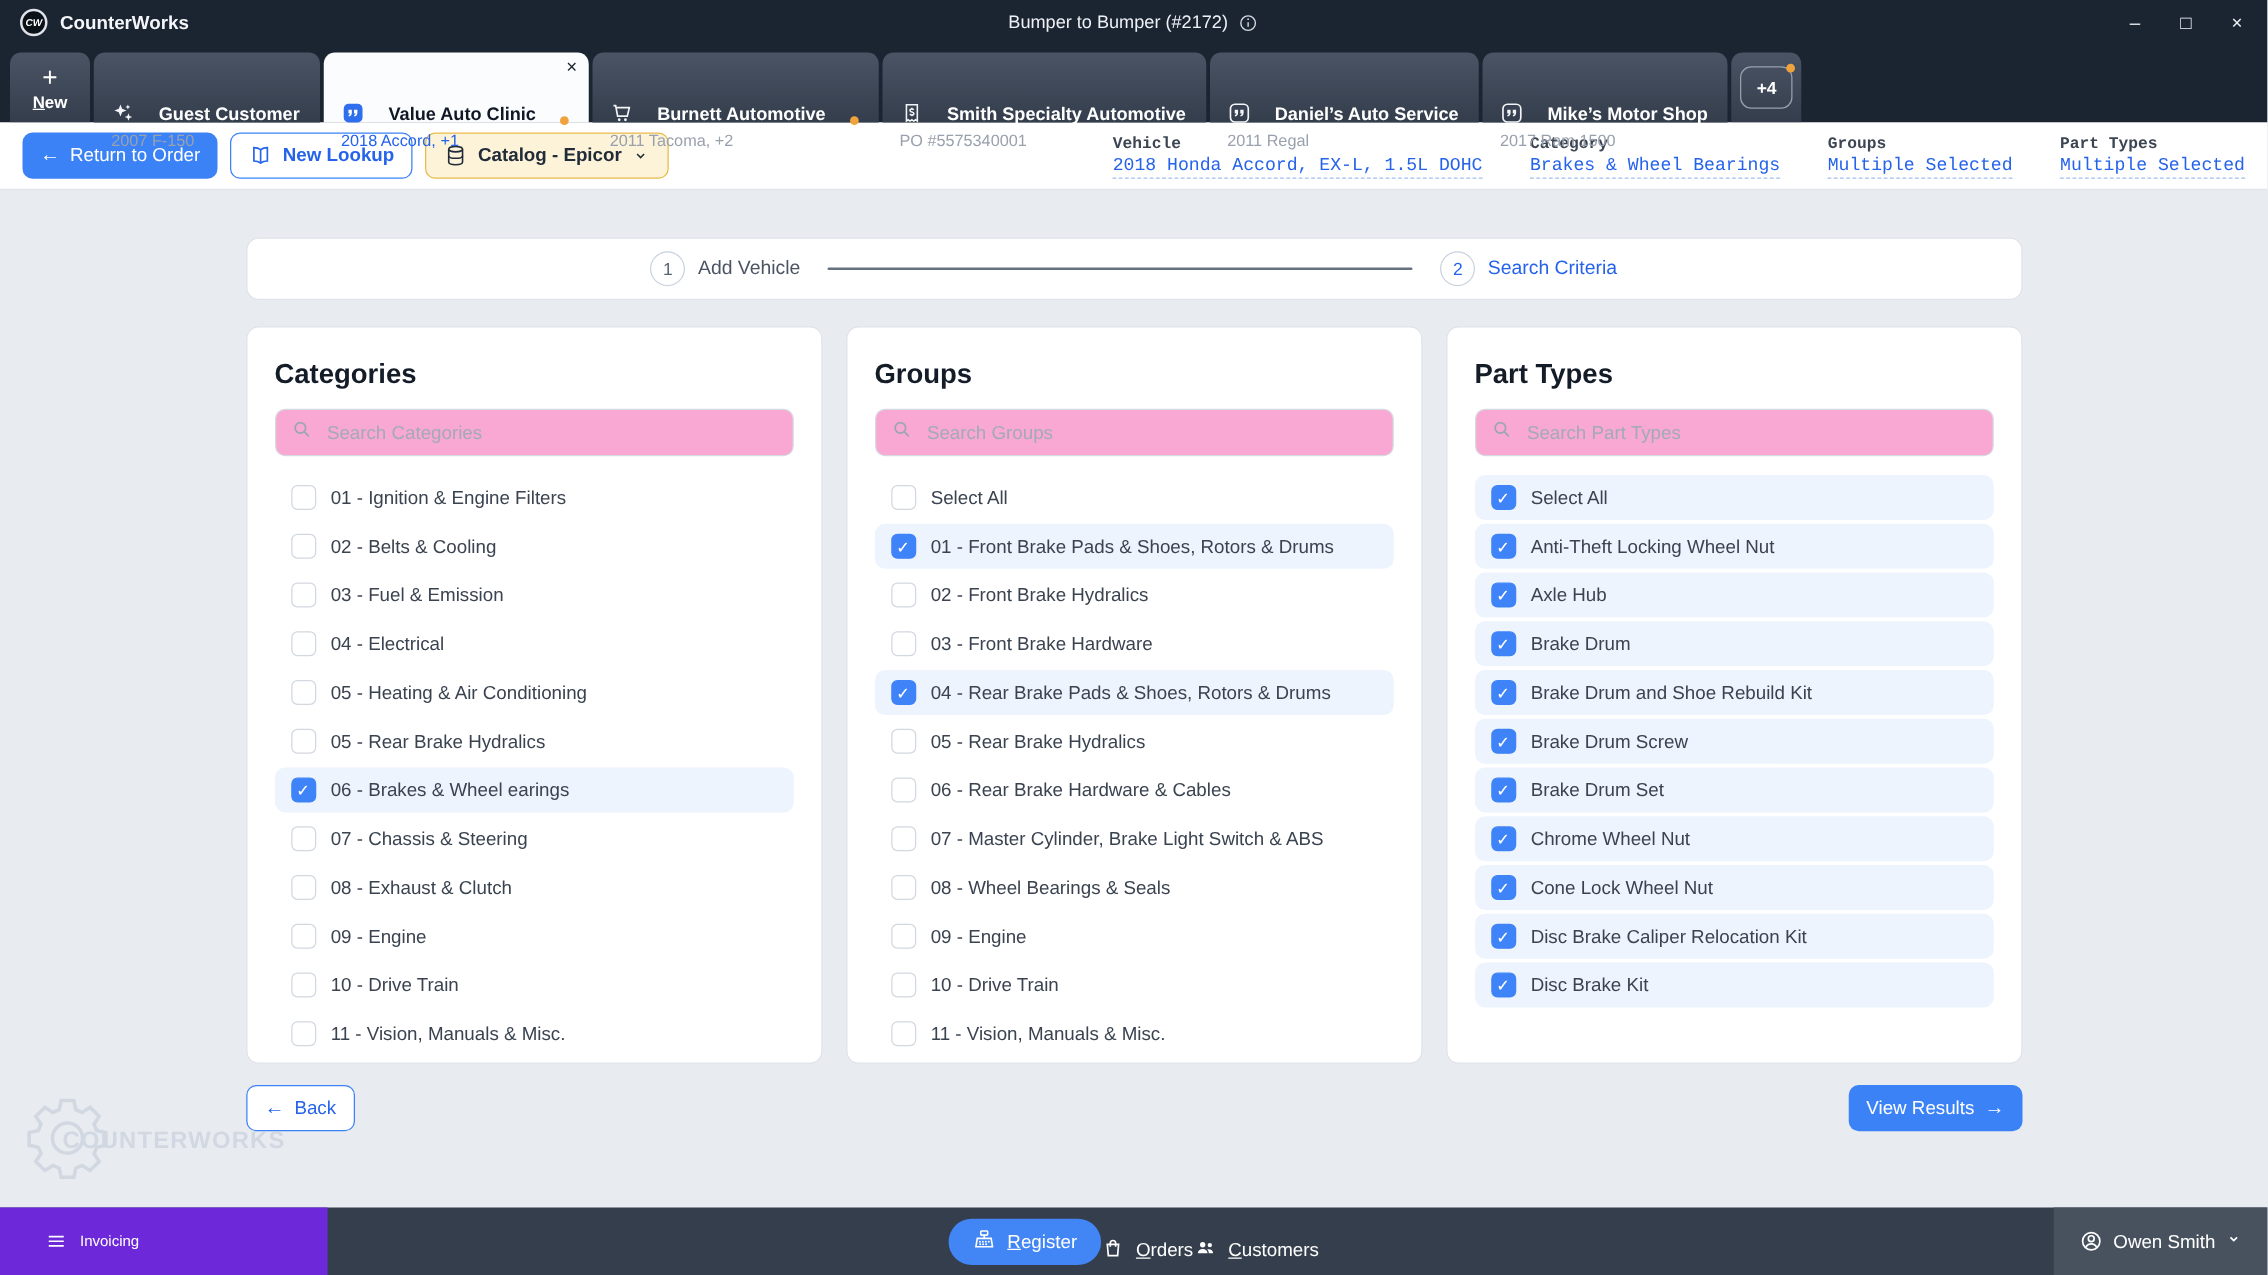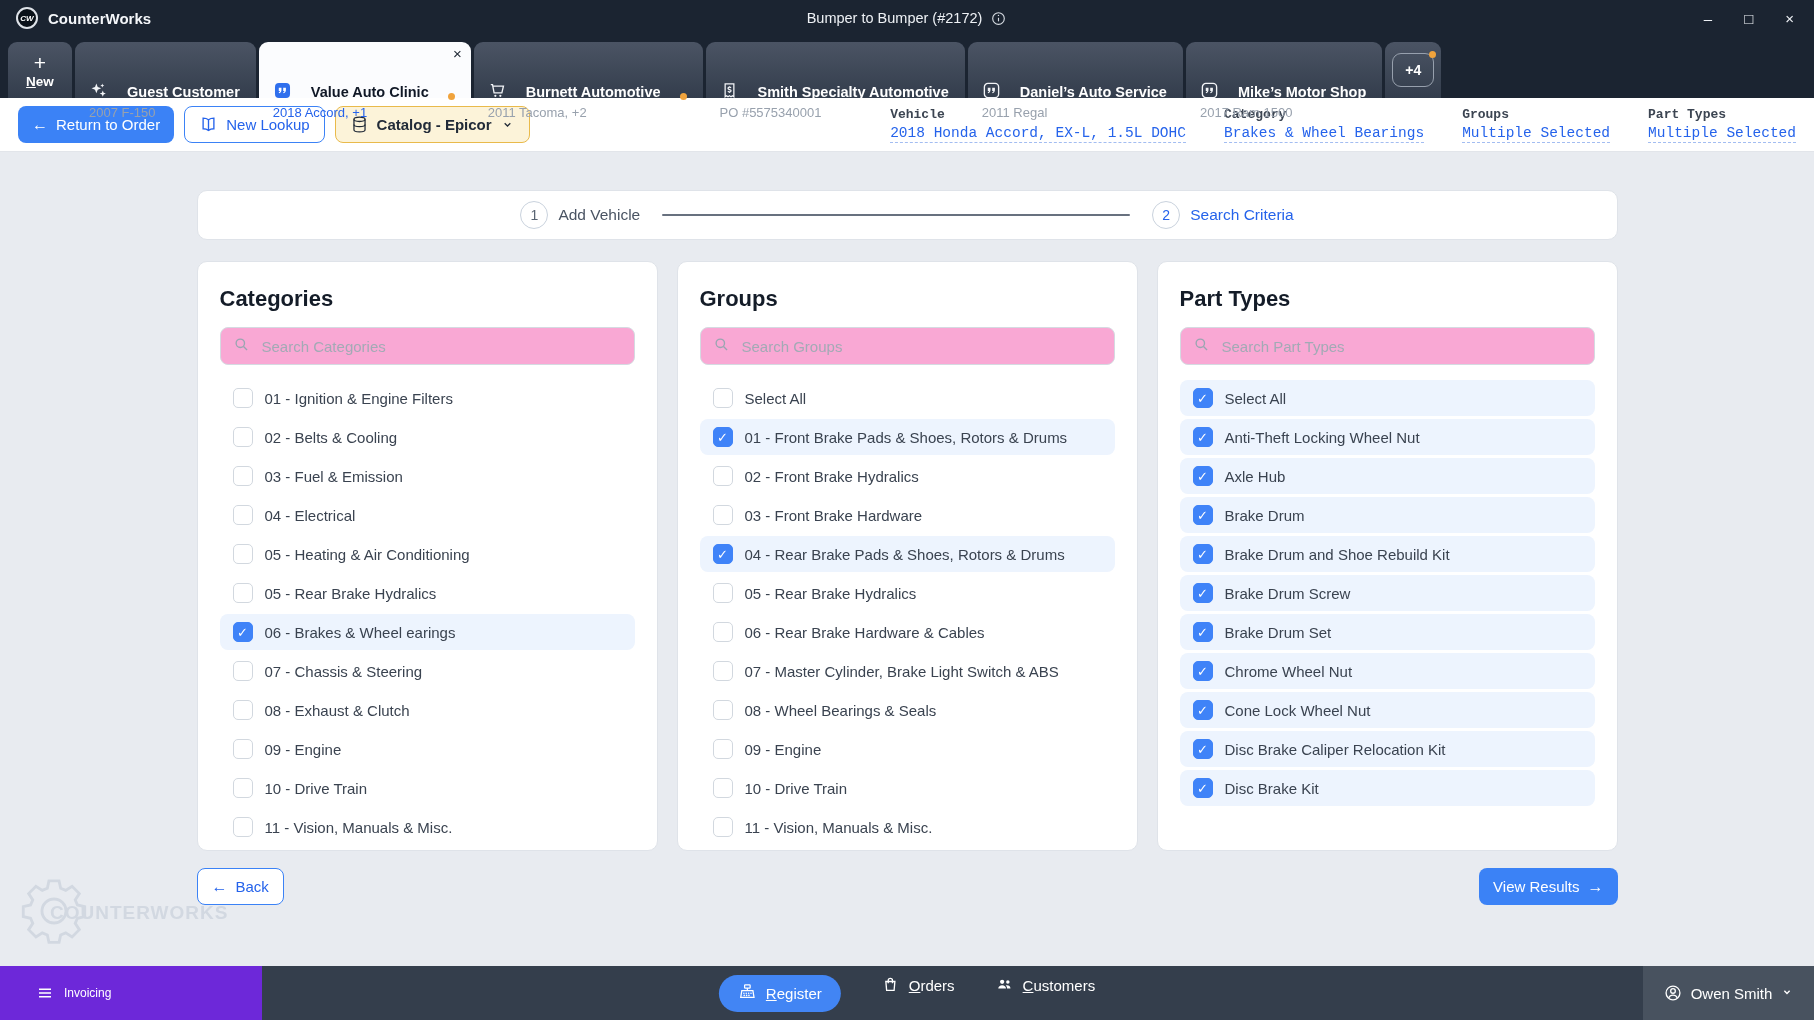--- a/index.html
+++ b/index.html
@@ -53,21 +53,21 @@
   .u-first { display:inline-block; }
   .u-first::first-letter { text-decoration:underline; }
 
   
   .toolbar { height:54px; background:#fff; border-bottom:1px solid #e2e5ea; display:flex; align-items:center;
              padding:0 18px; gap:10px; flex:none; }
   .btn { height:37px; border-radius:8px; display:inline-flex; align-items:center; gap:8px; padding:0 14px;
          font-size:15px; cursor:pointer; white-space:nowrap; }
   .btn svg { width:19px; height:19px; }
   .btn-primary { background:#3b82f6; color:#fff; border:none; }
-  .btn-outline { background:#fff; border:1.5px solid #3b82f6; color:#2563eb; font-weight:400; }
+  .btn-outline { background:#fff; border:1.5px solid #3b82f6; color:#2563eb; font-weight:700; }
   .btn-catalog { background:#fcf3d9; border:1.5px solid #e9ba4b; color:#222b38; font-weight:600; }
   .btn-catalog svg { color:#222b38; }
   .arrow-glyph { font-size:16px; line-height:1; }
   .ctx-host { margin-left:auto; display:flex; gap:38px; }
   .ctx-col { display:flex; flex-direction:column; gap:3px;font-family:Liberation Mono, monospace; }
   .ctx-label { font-size:13px; font-weight:700; color:#3c4552; }
   .ctx-value { font-size:14.5px; color:#2563eb; align-self:flex-start;
                border-bottom:1px dashed #a3bdf1; padding-bottom:1px; cursor:pointer; white-space:nowrap; }
 
   
@@ -107,21 +107,21 @@
   .wm-gear { position:absolute; left:0; top:50%; transform:translateY(-50%); }
   .wm-gear svg { width:76px; height:76px; }
   .wm-text { position:absolute; left:34px; top:50%; transform:translateY(-50%);
              font-size:19px; font-weight:700; letter-spacing:1px; }
 
   
   .footer { height:54px; background:#343e4c; display:flex; align-items:center; position:relative; color:#fff; flex:none; }
   .f-left { width:262px; height:100%; background:#6d28d9; display:flex; align-items:center; gap:10px;
             padding-left:36px; font-size:12px; cursor:pointer; }
   .f-left svg { width:18px; height:18px; }
-  .f-center { position:absolute; left:50%; transform:translateX(-50%); display:flex; align-items:flex-start; gap:40px; }
+  .f-center { position:absolute; left:50%; transform:translateX(-50%); display:flex; align-items:flex-end; }
   .fnav { display:flex; align-items:center; gap:9px; font-size:15px; cursor:pointer; }
   .fnav svg { width:19px; height:19px; }
   .fnav.active { background:#4285f4; border-radius:999px; height:37px; padding:0 19px; }
   .f-right { margin-left:auto; width:171px; height:100%; background:#48525f; display:flex; align-items:center;
              justify-content:center; gap:8px; font-size:15px; cursor:pointer; }
   .f-right svg { width:20px; height:20px; }
   .f-right .chev svg { width:14px; height:14px; }
 </style>
 </head>
 <body>

